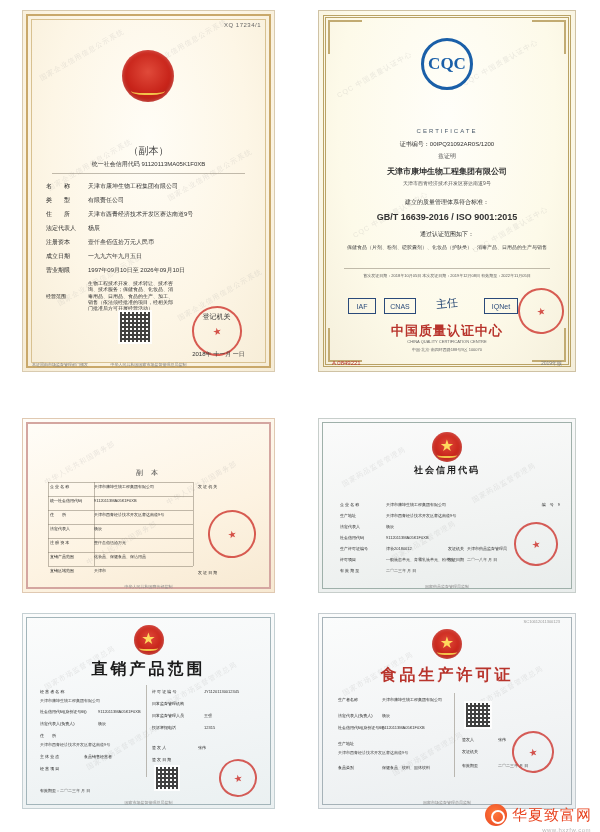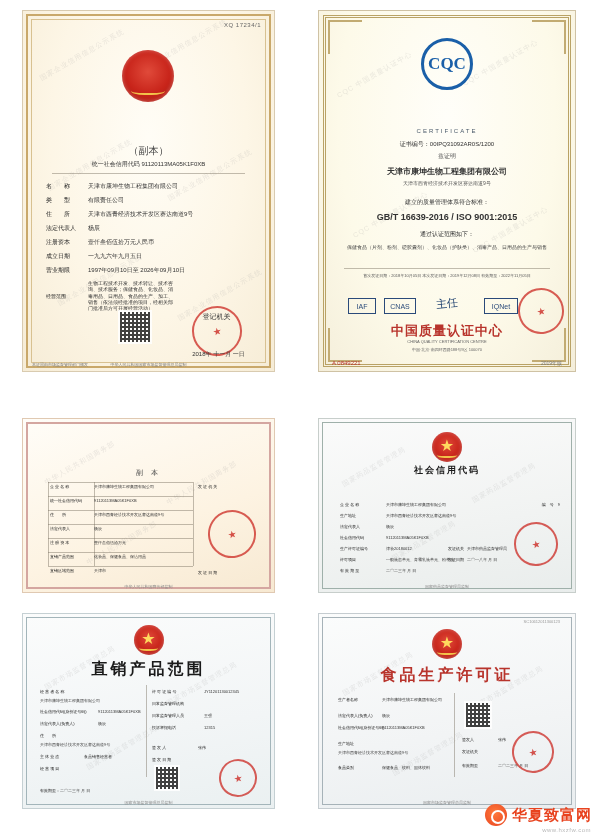--- a/index.html
+++ b/index.html
@@ -194,21 +194,21 @@
     position: relative;
   }
   .brand-mark:after {
     content: "";
     position: absolute; left: 6px; top: 6px;
     width: 10px; height: 10px; border-radius: 50%;
     border: 2px solid #fff;
   }
   .brand-text {
     font-family: "Liberation Serif", serif;
-    font-size: 15px; font-weight: bold; color: #e8431f;
+    font-size: 15px; font-weight: normal; color: #e8431f;
     letter-spacing: 1px;
   }
   .brand-sub {
     position: absolute; right: 9px; bottom: -1px;
     font-size: 6px; color: #b9b9b9; letter-spacing: .5px;
   }
 
   .tiny { font-size: 4px; }
   .t5 { font-size: 5px; }
   .t6 { font-size: 6px; }

